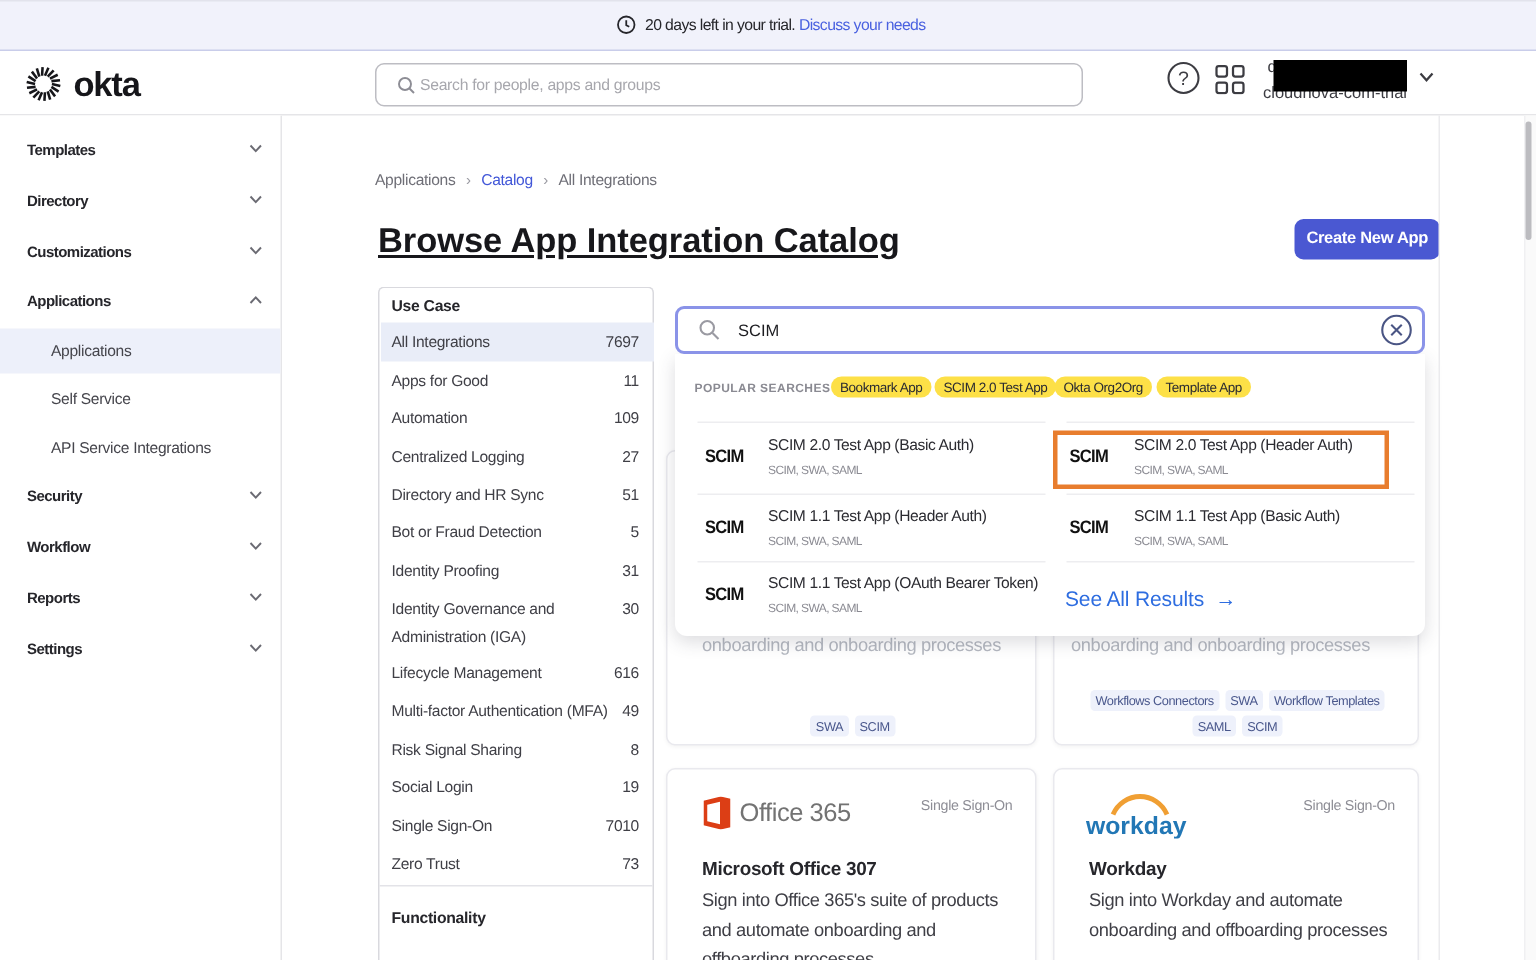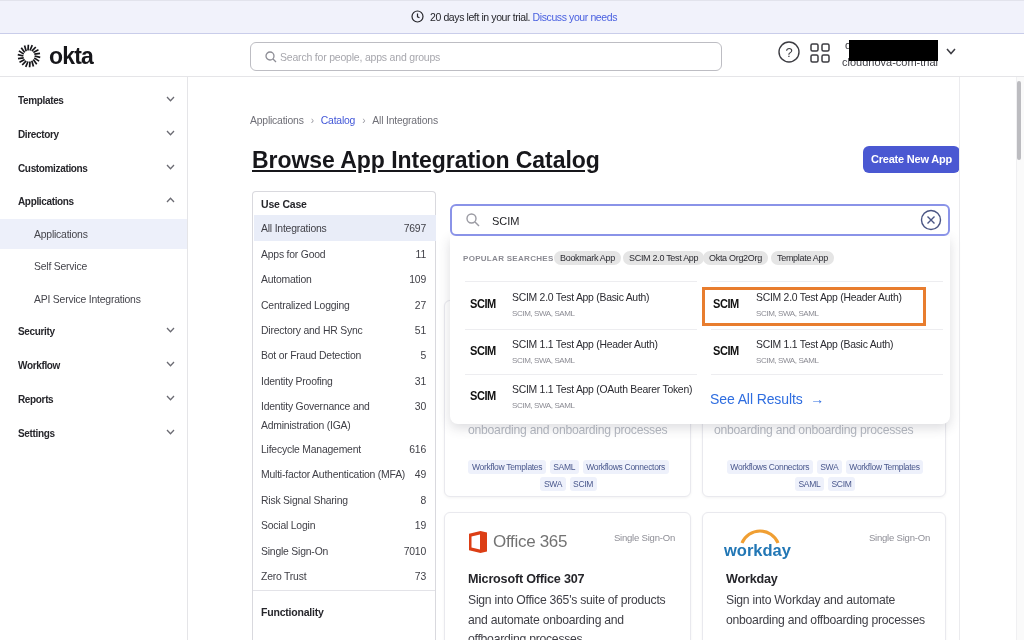--- a/index.html
+++ b/index.html
@@ -60,21 +60,21 @@
 .sso { position:absolute; font-size:9.5px; color:#8e8e96; letter-spacing:-0.2px;}
 
 
 #dinput { left:450px; top:204px; width:500px; height:32px; background:#fff;
   border:2px solid #8a93e8; border-radius:6px; }
 #dinput .q { position:absolute; left:40px; top:9px; font-size:11px; color:#1d1d21; }
 #dpanel { left:450px; top:236px; width:500px; height:188px; background:#fff;
   border-radius:0 0 8px 8px; box-shadow:0 4px 12px rgba(60,60,80,0.18); }
 #popular { position:absolute; left:13px; top:18px; font-size:8px; font-weight:bold;
   color:#8a8a92; letter-spacing:0.3px; }
-.pill { position:absolute; top:15px; height:14px; line-height:14px; background:#e5e5e5;
+.pill { position:absolute; top:15px; height:14px; line-height:14px; background:#fde047;
   border-radius:7px; font-size:9px; color:#2b2b31; padding:0 6px; letter-spacing:-0.3px;}
 .scimlogo { position:absolute; font-size:12px; font-weight:bold; letter-spacing:-0.5px; color:#111;
   transform:scaleX(0.92); transform-origin:left; }
 .rtitle { position:absolute; font-size:10.4px; color:#2b2b31; letter-spacing:-0.25px;}
 .rsub { position:absolute; font-size:8px; color:#8b8b93; letter-spacing:-0.4px;}
 .rdiv { position:absolute; height:1px; background:#ededf0; }
 #orange { position:absolute; left:252px; top:51px; width:224px; height:39px;
   border:3px solid #e87d2e; background:#fff; }
 #seeall { position:absolute; left:260px; top:155px; font-size:14px; color:#2e6de0; letter-spacing:-0.1px;}
 
@@ -248,23 +248,20 @@
           <span class="t">Zero Trust</span>
           <span class="n">73</span>
         </div>
       </div>
     <div id="ucdiv"></div>
     <div class="uc-h" style="top:414px;">Functionality</div>
   </div>
 
   <div class="card" style="left:444px; top:300px; width:247px; height:197px;">
     <div class="fade" style="position:absolute; left:23px; top:122px;">onboarding and onboarding processes</div>
-    <div style="position:absolute; left:0; top:159px; width:247px; text-align:center; font-size:0;">
-      <span class="tag">Workflow Templates</span><span class="tag">SAML</span><span class="tag">Workflows Connectors</span>
-    </div>
     <div style="position:absolute; left:0; top:176px; width:247px; text-align:center; font-size:0;">
       <span class="tag">SWA</span><span class="tag">SCIM</span>
     </div>
   </div>
   <div class="card" style="left:702px; top:300px; width:244px; height:197px;">
     <div class="fade" style="position:absolute; left:11px; top:122px;">onboarding and onboarding processes</div>
     <div style="position:absolute; left:0; top:176px; width:244px; text-align:center; font-size:0;">
       <span class="tag">SAML</span><span class="tag">SCIM</span>
     </div>
     <div style="position:absolute; left:0; top:159px; width:244px; text-align:center; font-size:0;">

